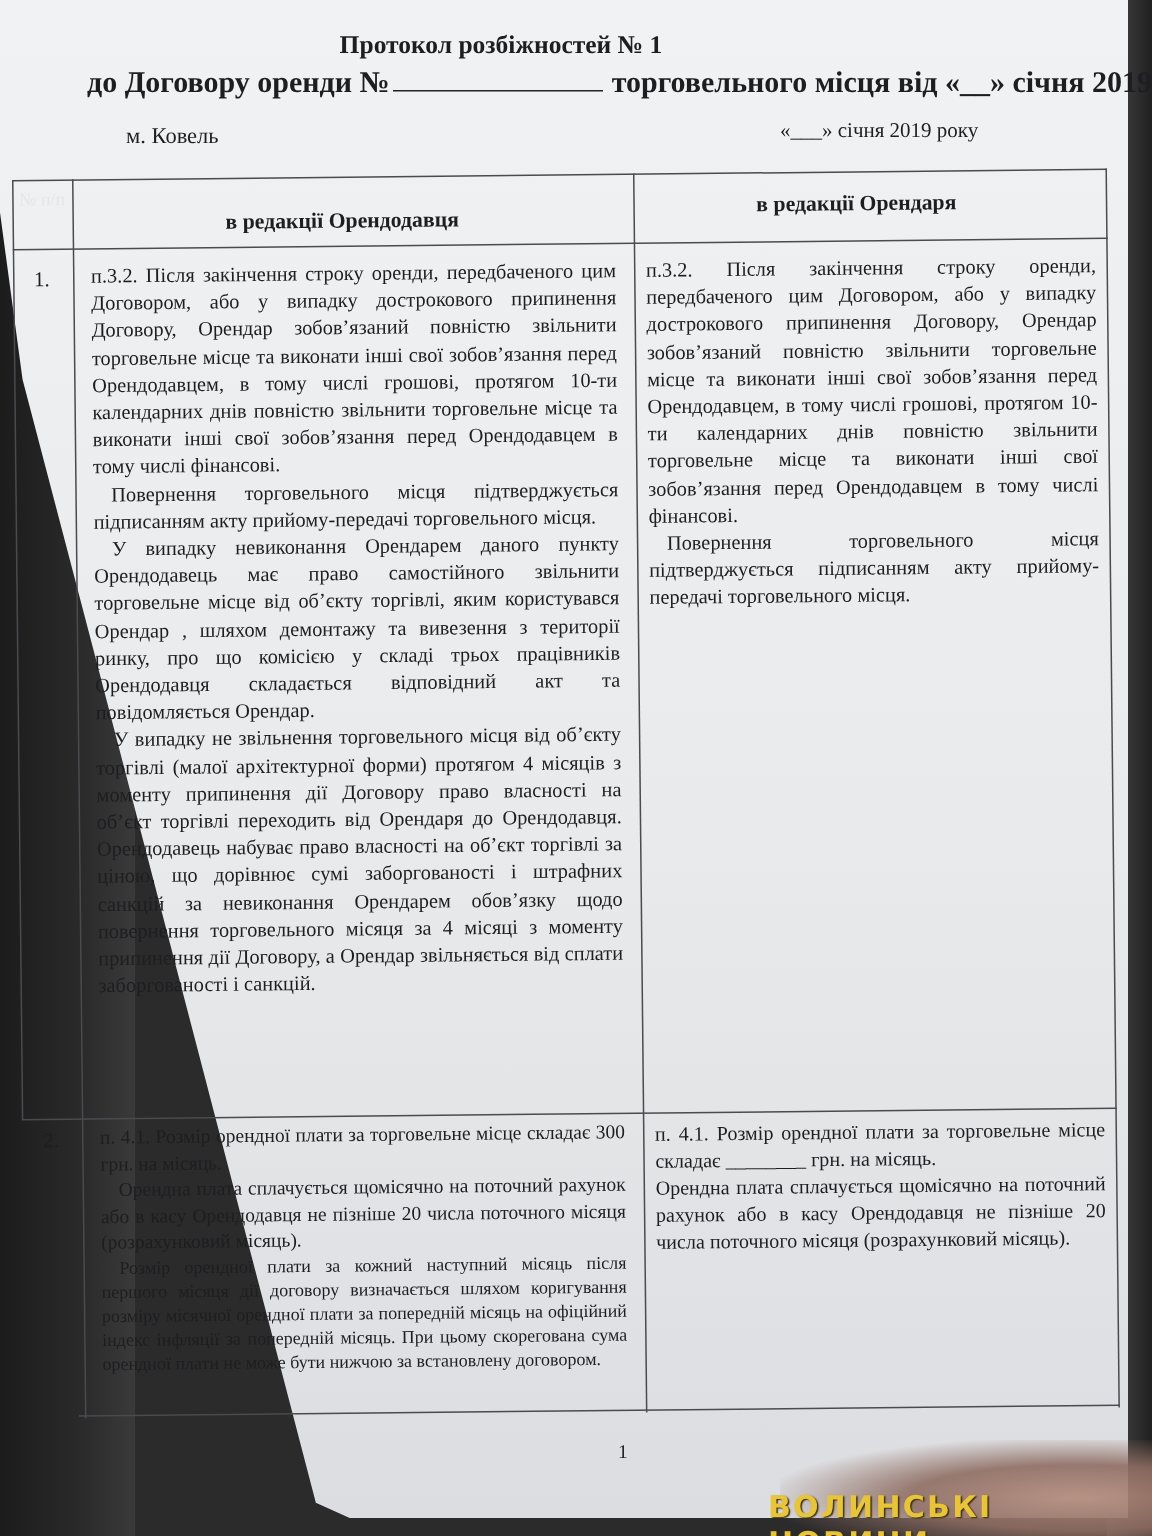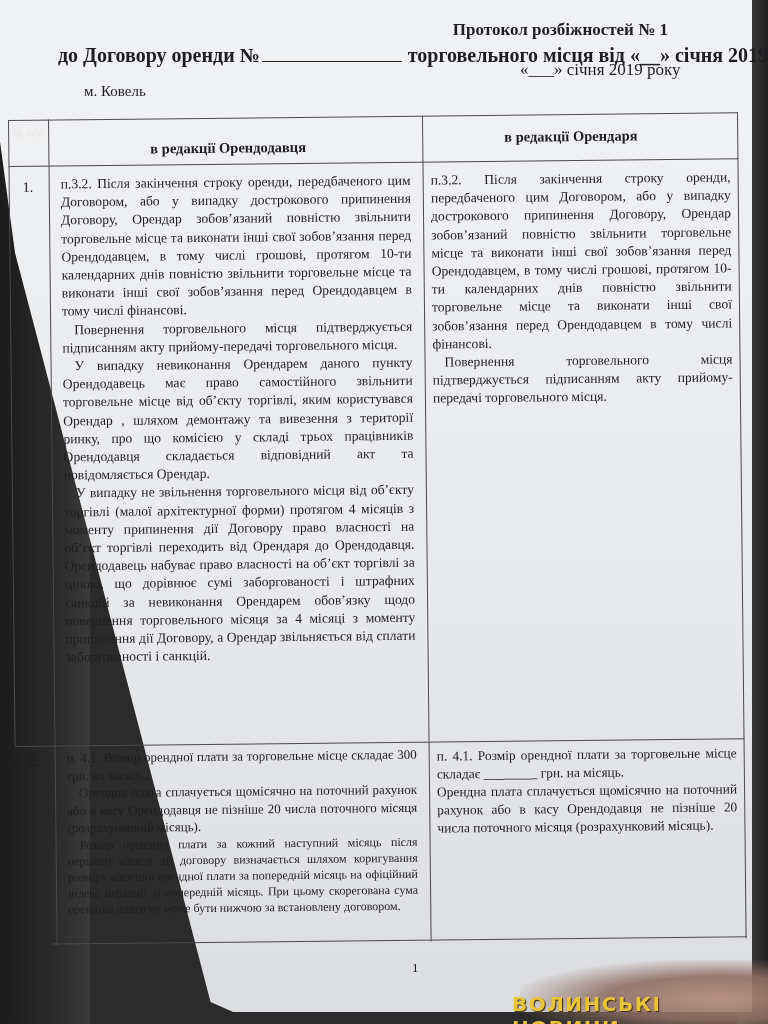--- a/index.html
+++ b/index.html
@@ -20,28 +20,28 @@
     .paper {
       position: absolute; left: 0; top: 0; width: 752px; height: 1012px;
       background: linear-gradient(180deg, #f1f2f4 0%, #e9eaec 55%, #dcdde0 100%);
       clip-path: polygon(0 0, 100% 0, 100% 100%, 31% 100%, 28% 99%, 8% 42%, 2% 25%, 0 14%);
     }
     .shadow-bottom {
       position: absolute; left: 520px; top: 960px; width: 248px; height: 64px;
       background: radial-gradient(ellipse at 80% 60%, #b38a7a 0%, #8e6d62 40%, rgba(60,50,50,0.0) 75%);
       opacity: 0.9;
     }
-    .title-block { position: absolute; left: 0; top: 20px; width: 668px; text-align: right; }
+    .title-block { position: absolute; left: 0; top: 20px; width: 668px; text-align: center; }
     .doc-title { font-weight: bold; font-size: 17px; display: block; }
     .doc-subtitle {
       position: absolute; left: 58px; top: 44px; font-weight: bold; font-size: 20px; white-space: nowrap;
     }
     .blank-line { display: inline-block; width: 140px; border-bottom: 1px solid #222; margin: 0 6px 0 2px; height: 14px; vertical-align: baseline; }
     .city { position: absolute; left: 84px; top: 83px; font-size: 15px; }
-    .date-right { position: absolute; left: 520px; top: 60px; font-size: 17px; white-space: nowrap; }
+    .date-right { position: absolute; left: 520px; top: 80px; font-size: 14px; white-space: nowrap; }
 
     .table {
       position: absolute; left: 8px; top: 120px; width: 730px; height: 826px;
       transform: rotate(-0.6deg); transform-origin: top left;
     }
     .vline, .hline { position: absolute; background: #4a4a50; }
     .cell { position: absolute; font-size: 13.6px; line-height: 18.2px; text-align: justify; }
     .cell p { margin: 0; }
     .ind { text-indent: 12px; }
     .hdr { font-weight: bold; font-size: 14.5px; position: absolute; white-space: nowrap; }

